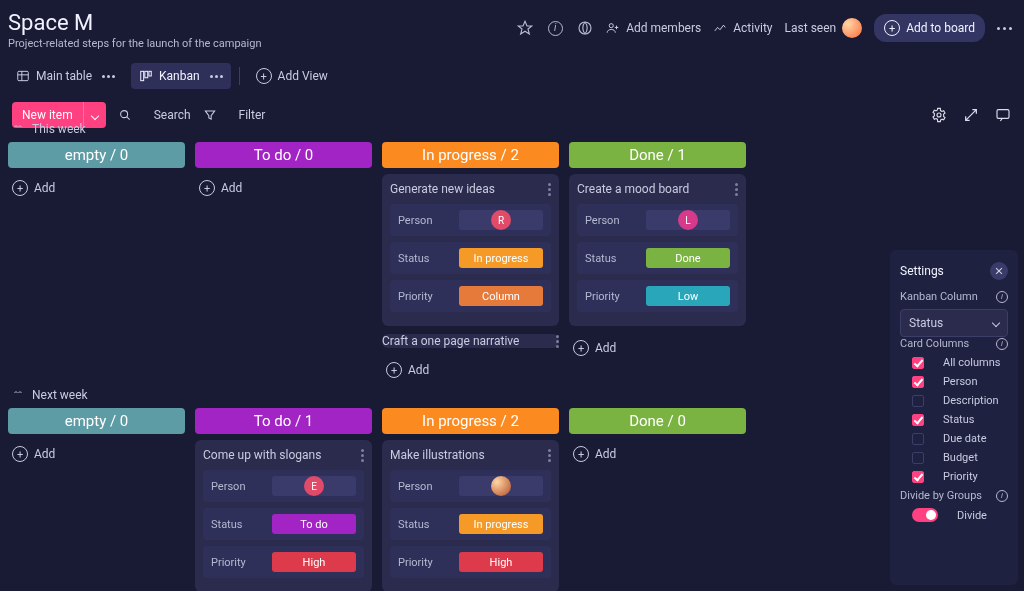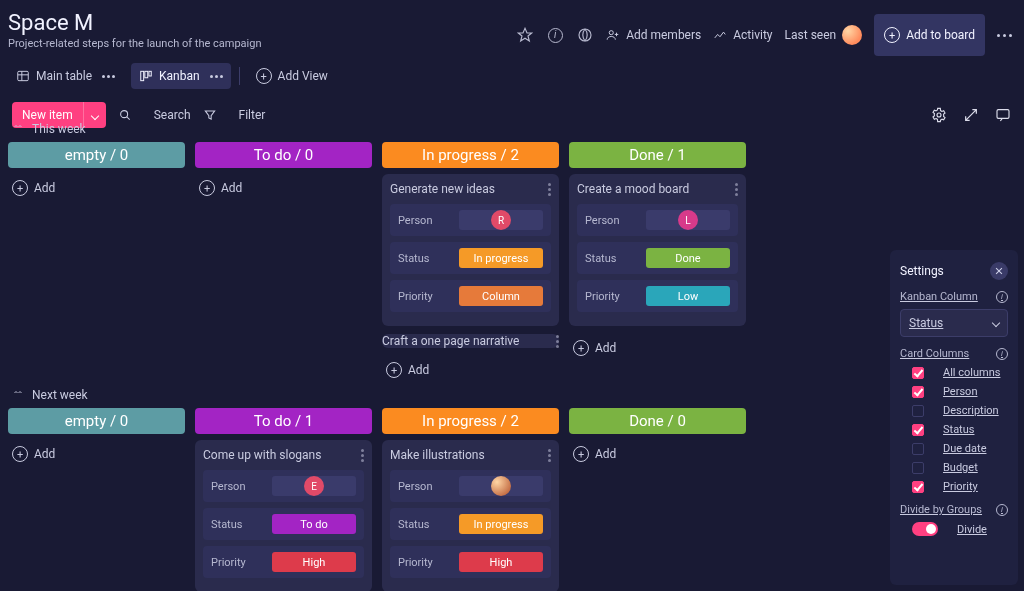--- a/index.html
+++ b/index.html
@@ -31,21 +31,21 @@
   
   .topbar{display:flex;align-items:flex-start;padding:10px 12px 0 8px;gap:12px;}
   .titleblock{flex:1;}
   .title{font-size:22px;font-weight:400;color:var(--text);margin:0 0 2px 0;}
   .subtitle{font-size:11px;color:var(--sub);margin:0 0 12px 0;}
   .topactions{display:flex;align-items:center;gap:12px;color:var(--muted);padding-top:4px;}
   .icoflat{display:inline-flex;align-items:center;justify-content:center;width:18px;height:18px;opacity:.9;}
   .icolabel{display:inline-flex;align-items:center;gap:6px;font-size:12px;color:var(--muted);}
   .lastseen{display:inline-flex;align-items:center;gap:6px;font-size:12px;color:var(--muted);}
   .avatar{width:20px;height:20px;border-radius:50%;background:radial-gradient(circle at 30% 30%, #ffd6a5, #ff8b5c 70%);display:inline-block;}
-  .btn-chip{display:inline-flex;align-items:center;gap:6px;background:#333562;border-radius:4px;padding:13px 10px;color:var(--text);font-size:12px;}
+  .btn-chip{display:inline-flex;align-items:center;gap:6px;background:#333562;border-radius:12px;padding:6px 10px;color:var(--text);font-size:12px;}
   .dots{display:inline-flex;gap:3px;align-items:center;}
   .dots span{width:3px;height:3px;border-radius:50%;background:var(--muted);}
 
   
   .viewsrow{display:flex;align-items:center;gap:8px;padding:0 8px 8px;}
   .viewtab{display:inline-flex;align-items:center;gap:6px;padding:6px 8px;border-radius:4px;color:var(--muted);font-size:12px;}
   .viewtab.active{background:var(--panel2);color:var(--text);}
   .vdots{display:inline-flex;gap:2px;margin-left:4px;}
   .vdots span{width:3px;height:3px;border-radius:50%;background:var(--muted);}
 
@@ -89,21 +89,21 @@
   .personchip.R{background:#e14a68;}
   .personchip.L{background:#d73a8a;}
   .personchip.E{background:#e14a68;}
   .personchip.img{background:radial-gradient(circle at 30% 30%, #ffd6a5, #c56f46 75%);}
 
   .cardshell{background:var(--panel);border-radius:6px;margin-bottom:8px;}
 
   
   .settings{position:absolute;right:6px;top:132px;bottom:6px;width:128px;background:var(--panelHeader);border-radius:6px;padding:12px 10px;color:var(--muted);font-size:12px;overflow:hidden;}
   .settings h4{margin:0 0 10px 0;font-weight:400;color:var(--text);display:flex;align-items:center;justify-content:space-between;}
-  .settings .sec{margin-top:10px;text-decoration:underline;}
+  .settings .sec{}
   .settings .seclabel{display:flex;align-items:center;justify-content:space-between;font-size:11px;color:var(--sub);margin-bottom:6px;}
   .select{display:flex;align-items:center;justify-content:space-between;background:var(--panel);border:1px solid var(--border);border-radius:4px;padding:6px 8px;color:var(--muted);font-size:12px;}
   .checkrow{display:flex;align-items:center;gap:19px;margin:6px 0;color:var(--muted);font-size:11px;padding-left:12px;}
   .cb{width:12px;height:12px;border-radius:2px;border:1px solid var(--border);display:inline-block;background:transparent;}
   .cb.checked{background:var(--pink);border-color:var(--pink);position:relative;}
   .cb.checked::after{content:'';position:absolute;left:3px;top:0px;width:3px;height:7px;border:solid #fff;border-width:0 2px 2px 0;transform:rotate(40deg);}
   .toggle{width:26px;height:14px;border-radius:999px;background:var(--pink);position:relative;display:inline-block;}
   .toggle::after{content:'';position:absolute;right:2px;top:2px;width:10px;height:10px;border-radius:50%;background:#fff;}
   .closebadge{width:18px;height:18px;border-radius:50%;background:#3a3b68;display:inline-flex;align-items:center;justify-content:center;color:#d0d2ea;}
 

